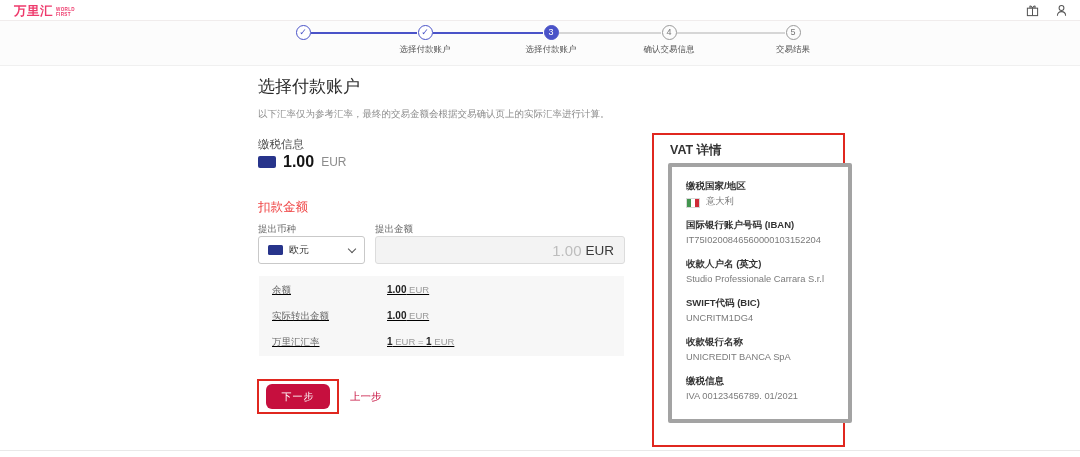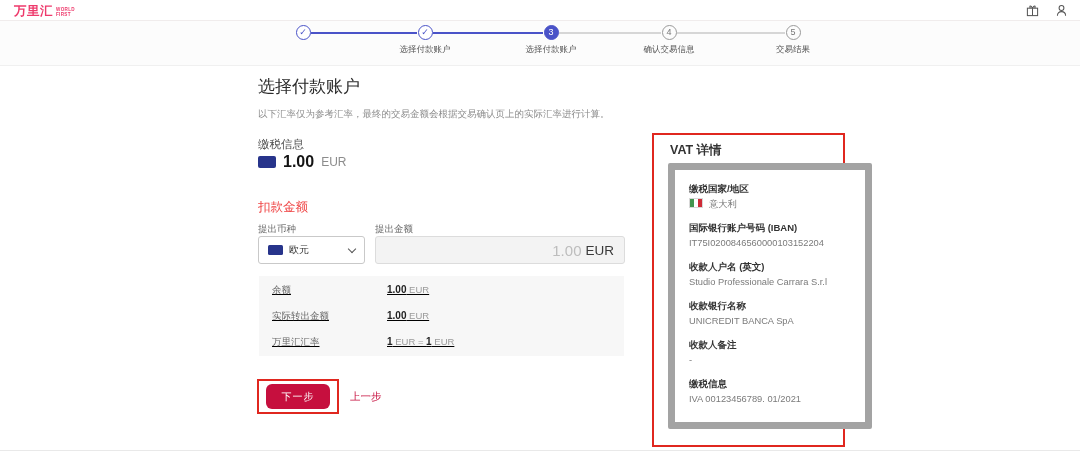--- a/index.html
+++ b/index.html
@@ -53,25 +53,25 @@
   .sum-val { color:#9a9a9a; font-size:9.5px; }
   .sum-val b { color:#222; font-size:10px; }
 
   .next-annotation { position:absolute; left:257px; top:379px; width:82px; height:35px; border:2px solid #e0271f; }
   .next-btn { position:absolute; left:266px; top:384px; width:64px; height:25px; background:#c60f3e; border:none; border-radius:6px; color:#fff; font-size:10px; letter-spacing:1px; cursor:pointer; font-family:inherit; }
   .prev-link { position:absolute; left:350px; top:390px; font-size:10.5px; color:#c60f3e; cursor:pointer; }
 
   
   .vat-annotation { position:absolute; left:652px; top:133px; width:193px; height:314px; border:2px solid #e0271f; background:#fff; }
   .vat-title { position:absolute; left:670px; top:142px; font-size:12.5px; font-weight:600; color:#333; }
-  .vat-card { position:absolute; left:668px; top:163px; width:204px; border:7px solid #a3a3a3; border-radius:2px; padding:13px 14px 10px 14px; background:#fff; }
+  .vat-card { position:absolute; left:668px; top:163px; width:184px; border:4px solid #a3a3a3; border-radius:2px; padding:13px 14px 10px 14px; background:#fff; }
   .vat-field { margin-bottom:11px; }
   .vat-label { font-size:9.5px; font-weight:bold; color:#333; line-height:12px; margin-bottom:3px; }
   .vat-value { font-size:9.3px; color:#7a7a7a; line-height:13px; word-break:break-all; }
-  .vat-country { display:flex; align-items:flex-start; gap:6px; }
+  .vat-country { display:flex; align-items:flex-end; gap:6px; }
   .flag-it { width:14px; height:10px; display:flex; border:0.5px solid #d8d8d8; flex:none; }
   .flag-it span { flex:1; }
   .it-g { background:#43954f; } .it-w { background:#fff; } .it-r { background:#ce2b37; }
 
   .page-bottom-line { position:absolute; left:0; top:450px; width:1080px; height:1px; background:#e9e9e9; }
 </style>
 </head>
 <body>
 
 <div class="page">
@@ -191,30 +191,30 @@
     <div class="vat-field">
       <div class="vat-label">国际银行账户号码 (IBAN)</div>
       <div class="vat-value">IT75I0200846560000103152204</div>
     </div>
 
     <div class="vat-field">
       <div class="vat-label">收款人户名 (英文)</div>
       <div class="vat-value">Studio Professionale Carrara S.r.l</div>
     </div>
 
+    <div class="vat-field">
+      <div class="vat-label">SWIFT代码 (BIC)</div>
+      <div class="vat-value">UNCRITM1DG4</div>
+    </div>
 
     <div class="vat-field">
       <div class="vat-label">收款银行名称</div>
       <div class="vat-value">UNICREDIT BANCA SpA</div>
     </div>
 
-    <div class="vat-field">
-      <div class="vat-label">收款人备注</div>
-      <div class="vat-value">-</div>
-    </div>
 
     <div class="vat-field" style="margin-bottom:6px;">
       <div class="vat-label">缴税信息</div>
       <div class="vat-value">IVA 00123456789. 01/2021</div>
     </div>
 
   </div>
 
   <div class="page-bottom-line"></div>
 </div>

